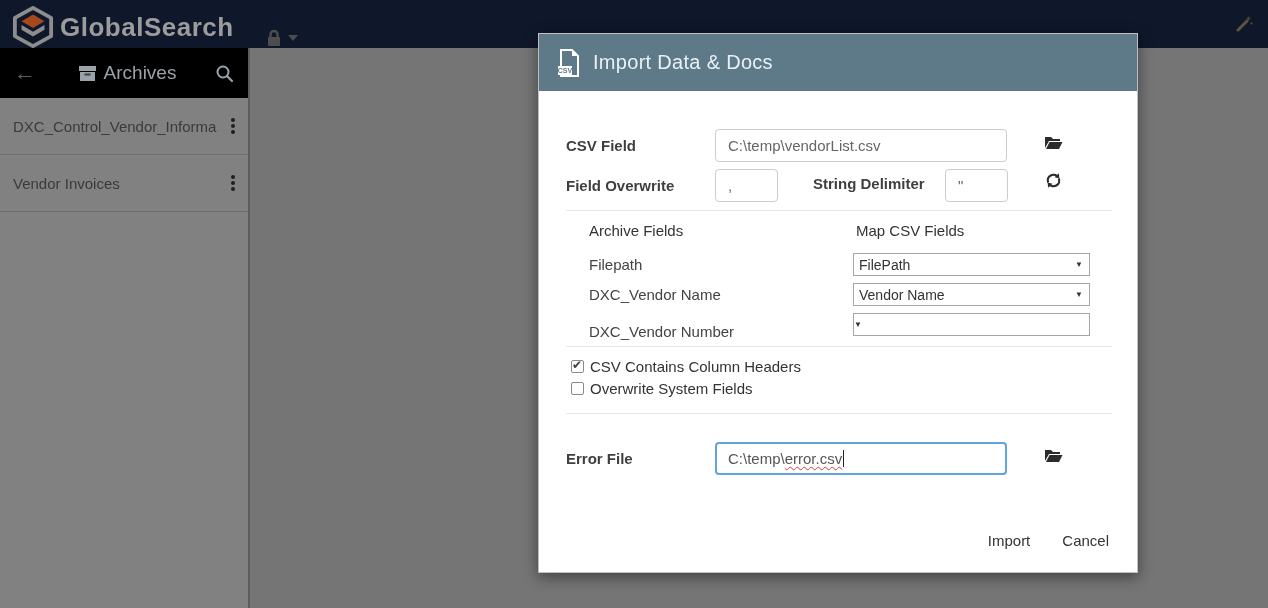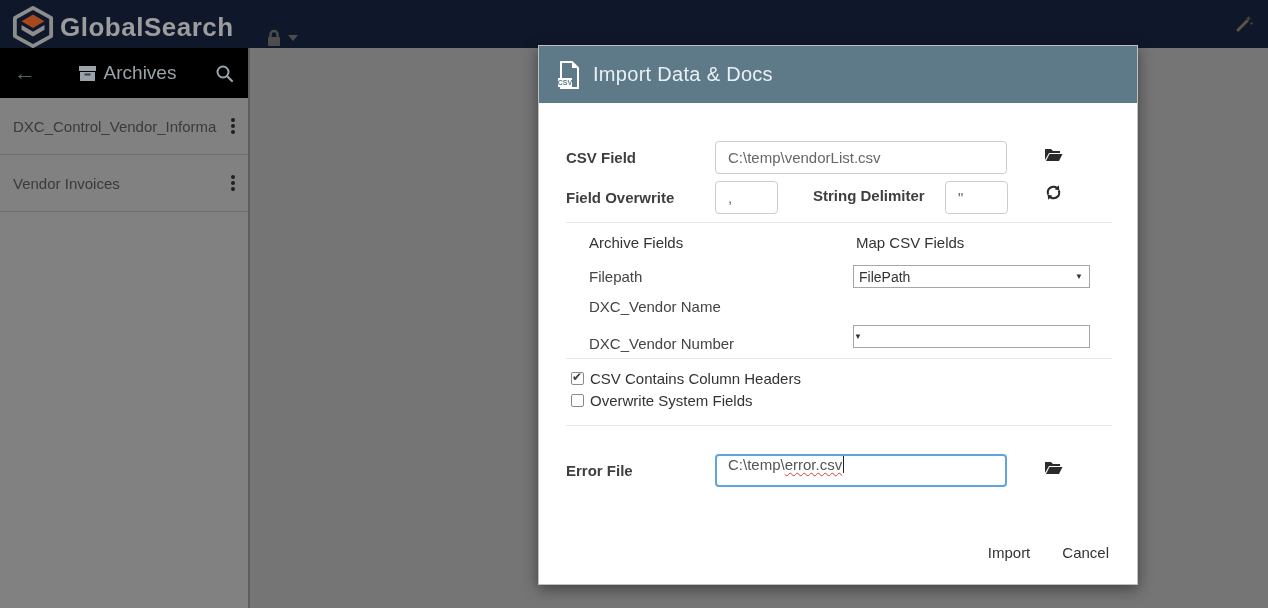--- a/index.html
+++ b/index.html
@@ -55,21 +55,20 @@
   .kebab { width:30px; display:flex; flex-direction:column; align-items:center;
     gap:2px; cursor:pointer; padding:6px 0; }
   .kebab i { width:4px; height:4px; border-radius:50%; background:#1f1f1f; display:block; }
 
   
   .modal {
     position:absolute; left:538px; top:33px; width:600px; height:540px;
     background:#ffffff; z-index:10;
     border:1px solid rgba(0,0,0,0.25);
     box-shadow:0 4px 14px rgba(0,0,0,0.45);
-    margin-top:12px;
   }
   .modal-header {
     height:57px; background:#5e7a88; display:flex; align-items:center;
     padding-left:18px;
   }
   .csv-icon-svg { width:24px; height:28px; }
   .modal-title { color:#e9f1f4; font-size:20px; margin-left:12px; letter-spacing:0.3px; }
 
   .modal-body { position:absolute; left:0; right:0; top:57px; bottom:0; }
 
@@ -102,21 +101,21 @@
   }
   .checkbox.is-checked::after {
     content:"\2714"; position:absolute; left:0px; top:-3px;
     font-size:12px; color:#3c3c3c;
   }
   .cb-label { position:absolute; left:51px; font-size:15px; color:#333; white-space:nowrap; }
 
   .error-input {
     position:absolute; left:176px; top:351px; width:292px; height:33px;
     border:2px solid #5fa4dc; border-radius:4px; background:#fff;
-    display:flex; padding:0 11px; cursor:text;
+    display:flex; align-items:center; padding:0 11px; cursor:text;
   }
   .error-input span { font-size:15px; color:#555; white-space:pre; }
   .misspelled {
     text-decoration:underline; text-decoration-style:wavy;
     text-decoration-color:#d43f3a; text-decoration-thickness:1px;
     text-underline-offset:2px;
   }
   .caret-line { width:1px; height:17px; background:#222; margin-left:1px; }
 
   .actions {
@@ -229,20 +228,24 @@
     <span class="col-header" style="left:50px; top:131px;">Archive Fields</span>
     <span class="col-header" style="left:317px; top:131px;">Map CSV Fields</span>
 
     <span class="map-label" style="top:165px;">Filepath</span>
     <div class="select" style="top:162px;">
       <span class="select-text">FilePath</span>
       <span class="select-caret"></span>
     </div>
 
     <span class="map-label" style="top:195px;">DXC_Vendor Name</span>
+    <div class="select" style="top:192px;">
+      <span class="select-text">Vendor Name</span>
+      <span class="select-caret"></span>
+    </div>
 
     <span class="map-label" style="top:232px;">DXC_Vendor Number</span>
     <div class="select" style="top:222px;">
       <span class="select-caret"></span>
     </div>
 
     <div class="divider" style="top:255px;"></div>
 
     <span class="checkbox is-checked" style="top:269px;"></span>
     <span class="cb-label" style="top:267px;">CSV Contains Column Headers</span>

